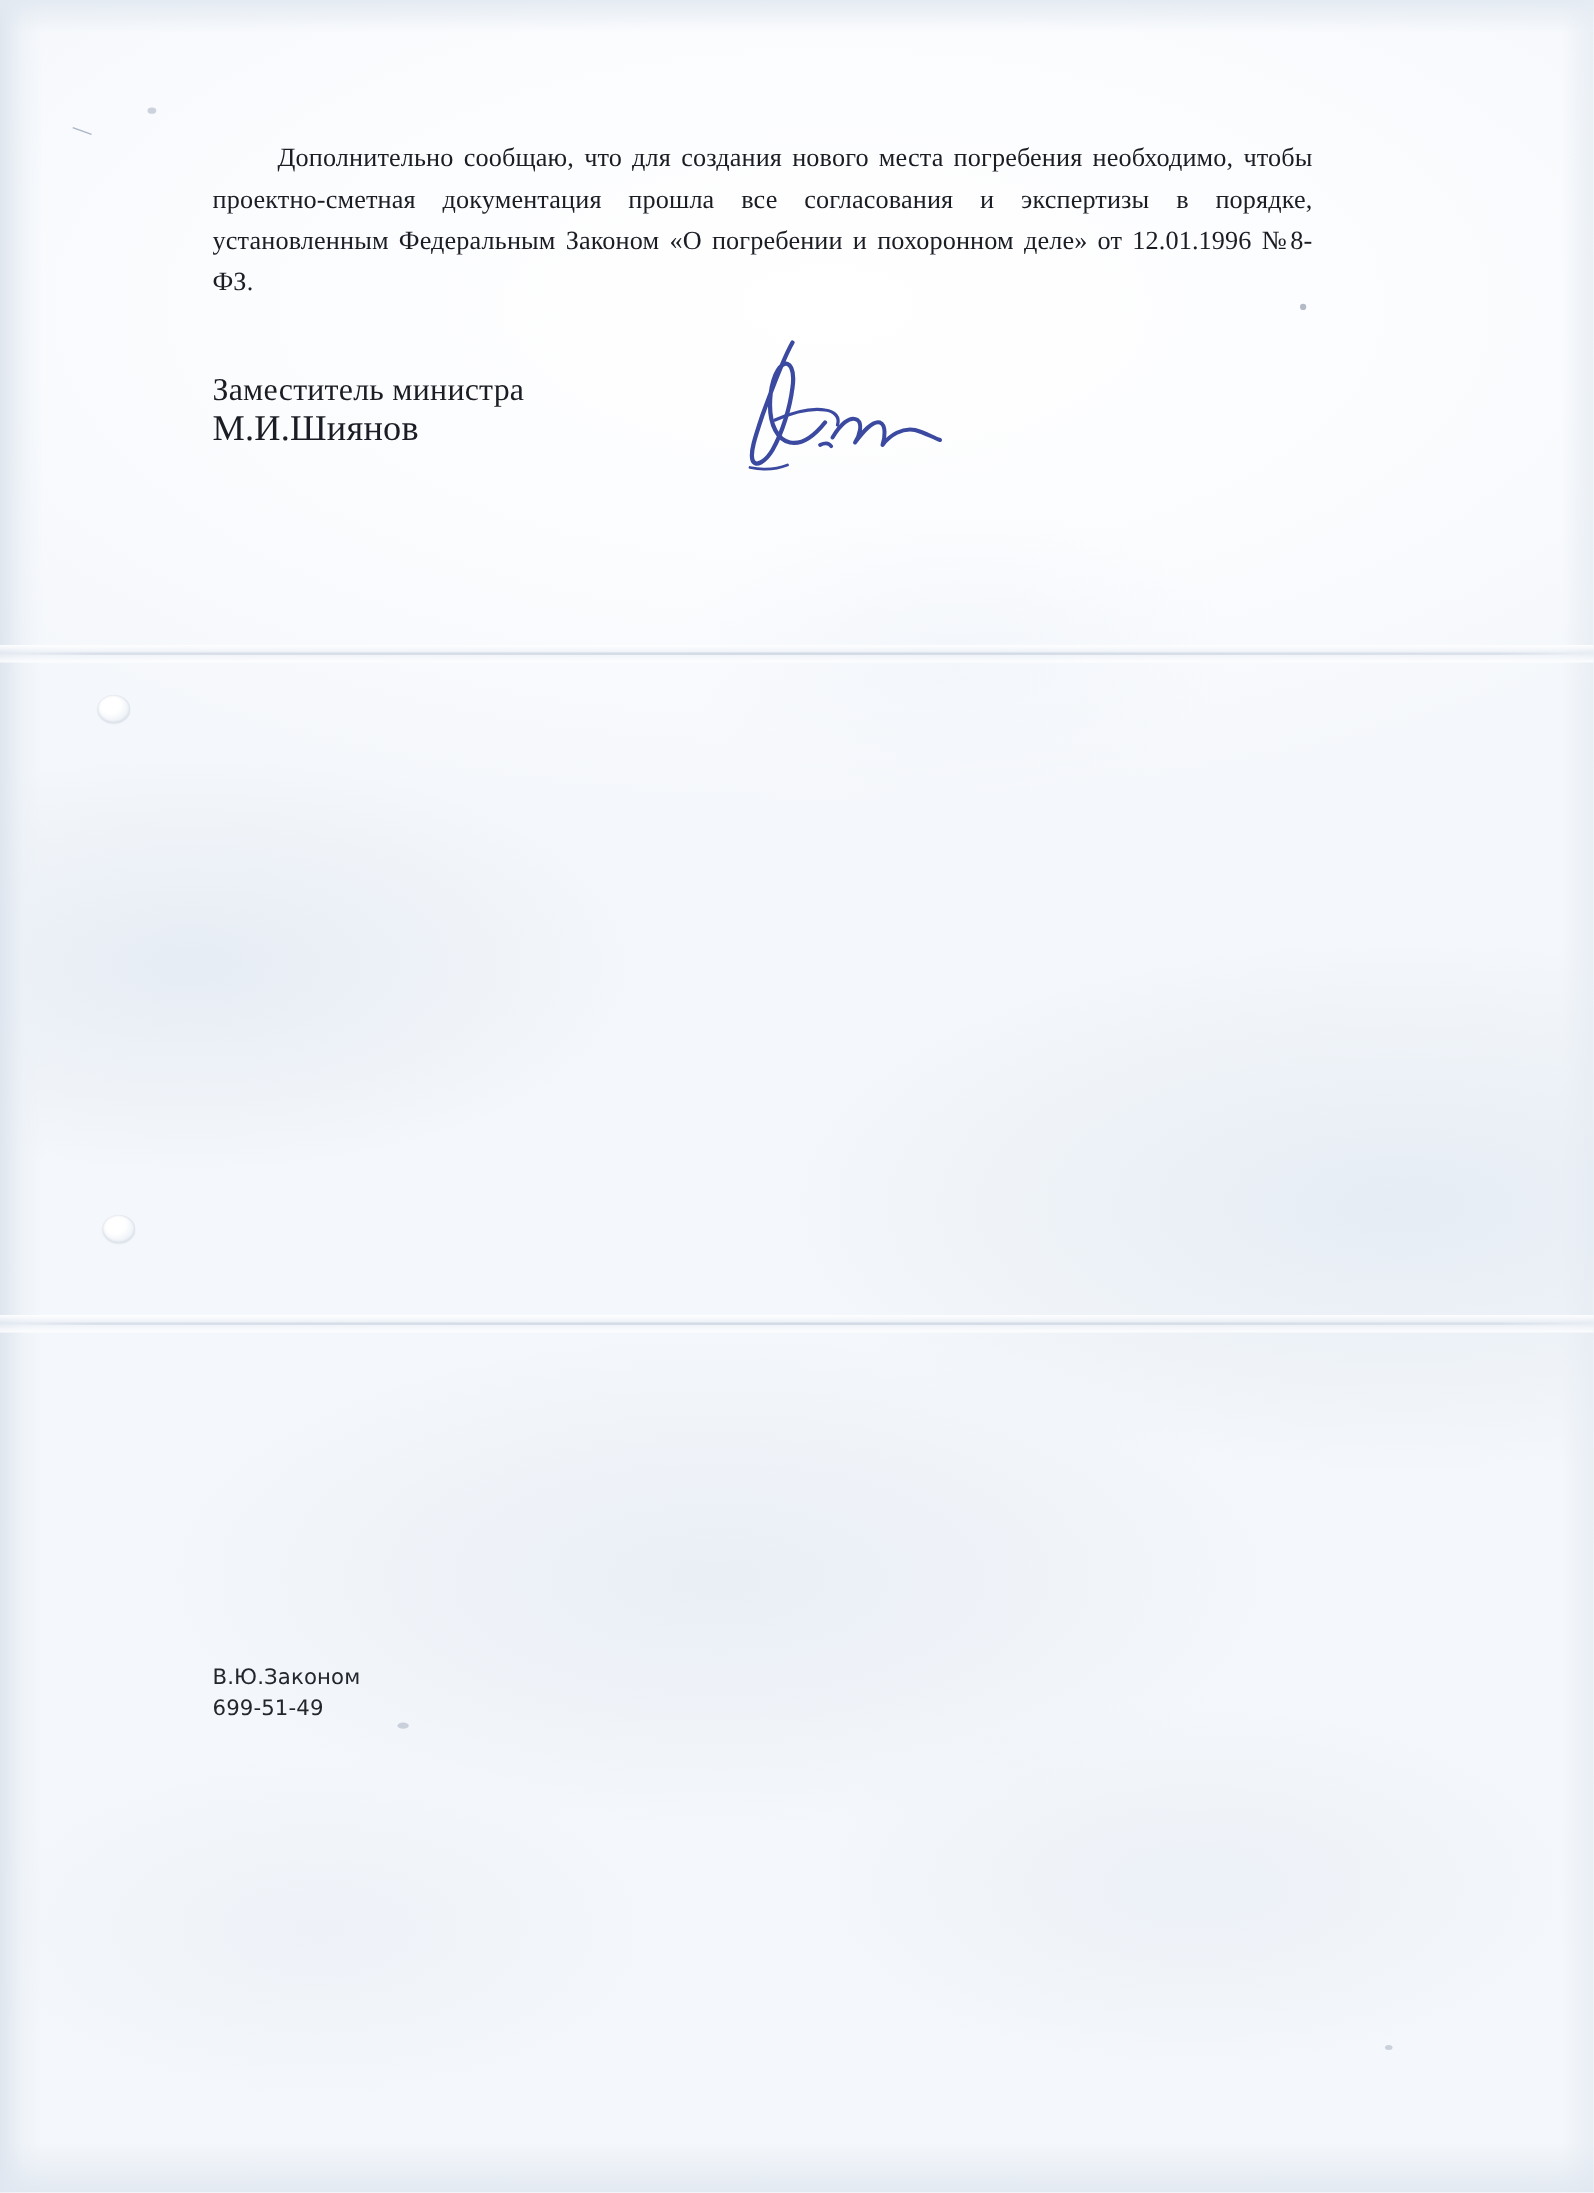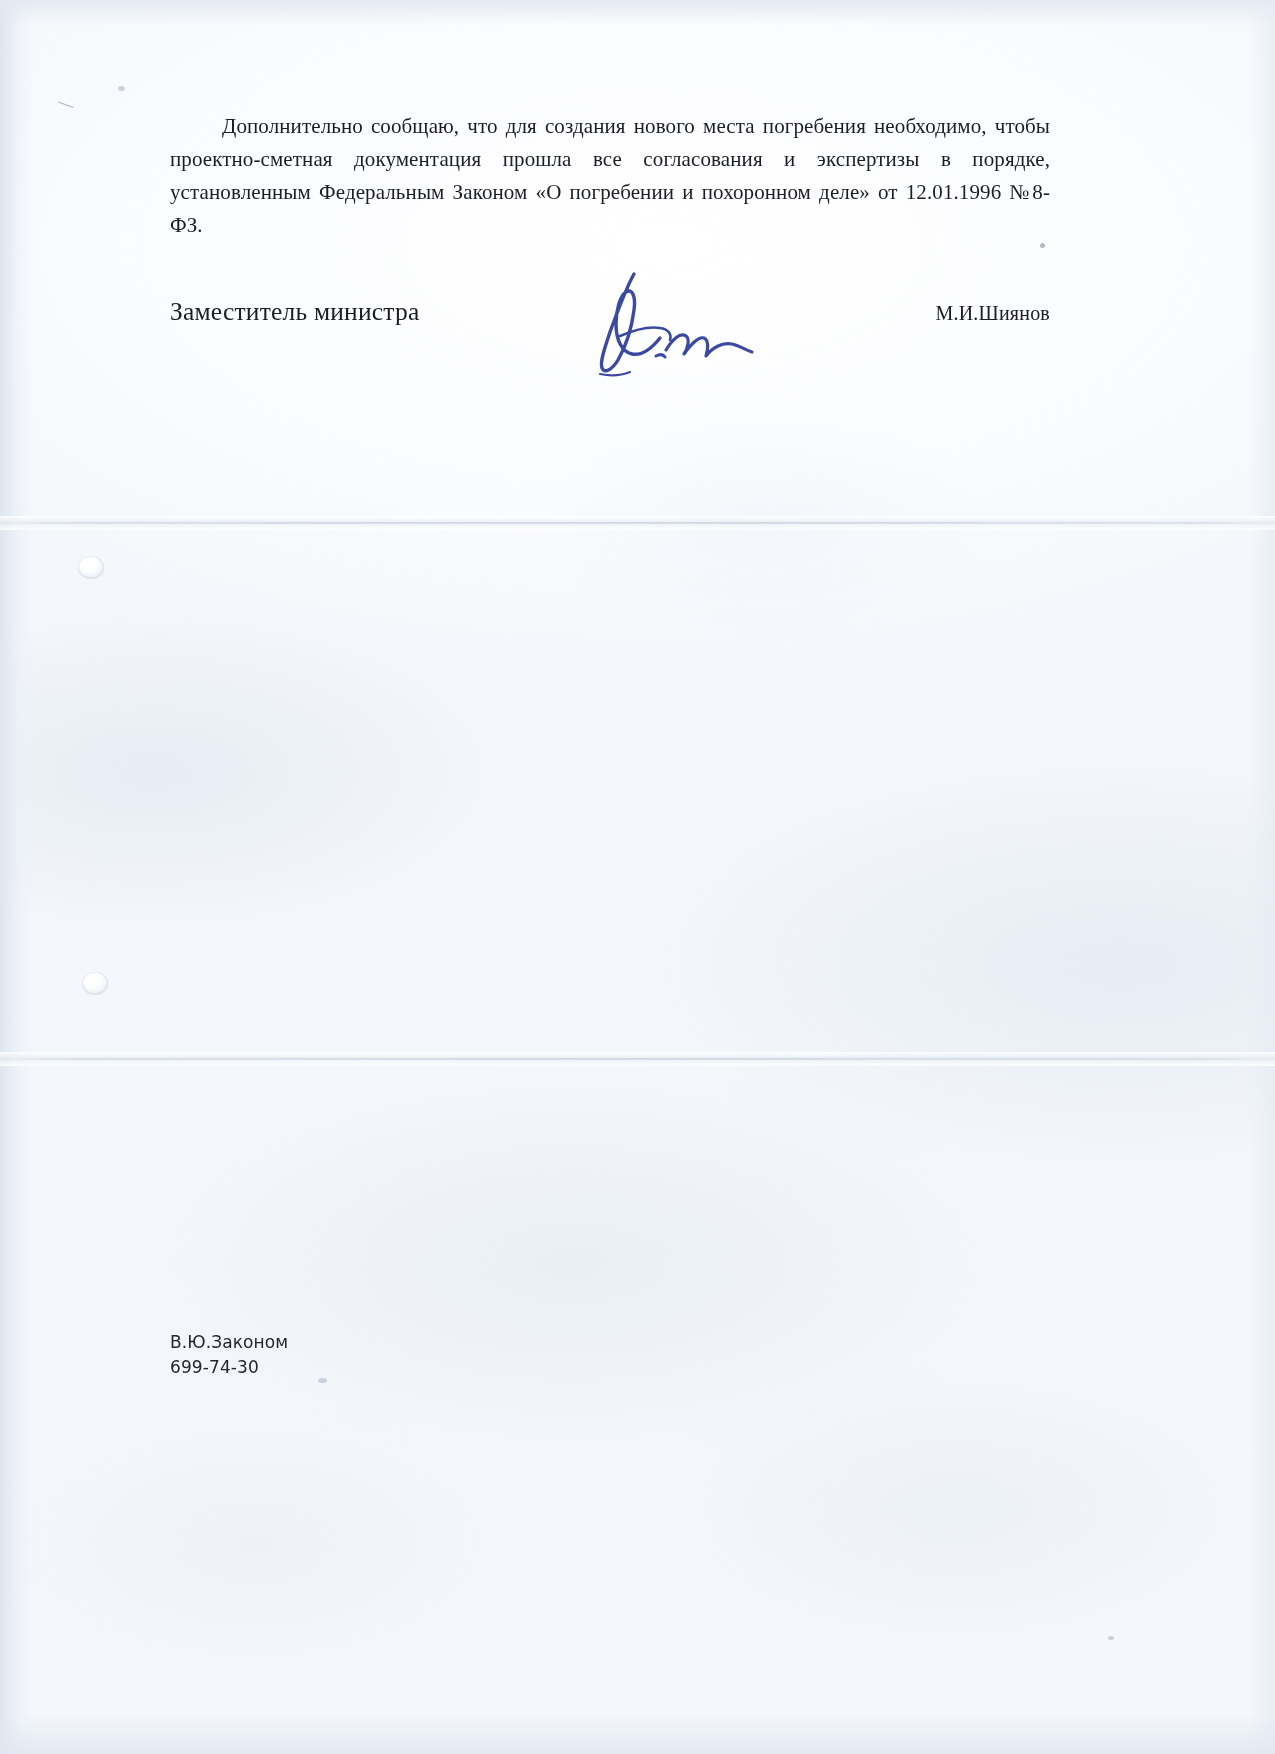--- a/index.html
+++ b/index.html
@@ -132,28 +132,29 @@
   }
 
   .sign-row {
     position: absolute;
     left: 170px;
     top: 297px;
     width: 880px;
     display: flex;
     justify-content: space-between;
     align-items: baseline;
+    flex-direction: column;
   }
   .sign-title {
     font-size: 25.5px;
     color: #1b1d24;
     letter-spacing: 0.2px;
   }
   .sign-name {
-    font-size: 20px;
+    font-size: 29px;
     color: #1b1d24;
     letter-spacing: 0.2px;
   }
 
   .signature {
     position: absolute;
     left: 560px;
     top: 258px;
     width: 230px;
     height: 150px;
@@ -228,16 +229,16 @@
       <path d="M74 16 C66 30, 58 52, 50 74 C44 92, 40 104, 42 110 C44 116, 52 112, 58 102 C66 88, 72 68, 74 52 C76 38, 72 30, 66 34 C60 38, 56 52, 56 66 C56 82, 62 94, 72 96 C82 98, 92 90, 100 80" stroke-width="3.4"></path>
       <path d="M60 78 C74 72, 88 68, 100 70 C108 71, 112 76, 110 82" stroke-width="2.6"></path>
       <path d="M106 92 C112 82, 120 74, 126 78 C130 81, 128 90, 124 96 C130 88, 138 78, 144 80 C149 82, 148 92, 146 98 C152 90, 162 84, 172 86 C180 88, 186 92, 192 94" stroke-width="3.2"></path>
       <path d="M96 98 C100 96, 103 96, 105 99" stroke-width="3"></path>
       <path d="M40 116 C50 118, 60 118, 70 114" stroke-width="2.2"></path>
     </g>
   </svg>
 
   <div class="executor">
     <div>В.Ю.Законом</div>
-    <div>699-74-30</div>
+    <div>699-51-49</div>
   </div>
 
 </div>
 
 </body></html>

